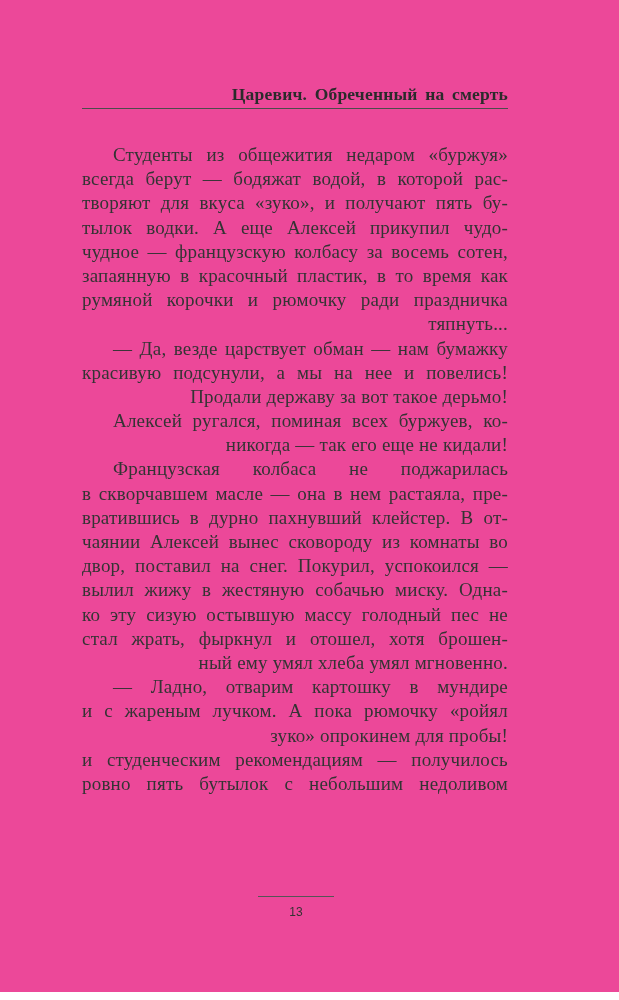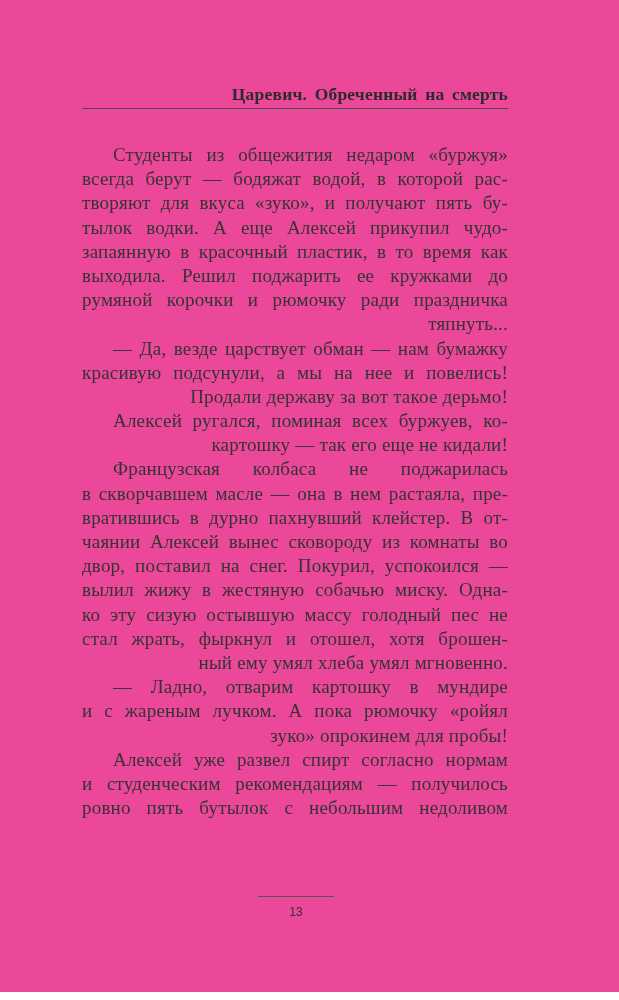--- a/index.html
+++ b/index.html
@@ -90,52 +90,51 @@
   <div class="textblock running-header">Царевич. Обреченный на смерть</div>
 
   <div class="header-rule"></div>
 
   <div class="textblock body-text" id="body-container">
       <div class="paragraph">
         <div class="line j indent">Студенты из общежития недаром «буржуя»</div>
         <div class="line j">всегда берут — бодяжат водой, в которой рас-</div>
         <div class="line j">творяют для вкуса «зуко», и получают пять бу-</div>
         <div class="line j">тылок водки. А еще Алексей прикупил чудо-</div>
+        <div class="line j">чудное — французскую колбасу за восемь сотен,</div>
         <div class="line j">запаянную в красочный пластик, в то время как</div>
-        <div class="line j">выходила. Решил поджарить ее кружками до</div>
         <div class="line j">румяной корочки и рюмочку ради праздничка</div>
         <div class="line">тяпнуть...</div>
       </div>
       <div class="paragraph">
         <div class="line j indent">— Да, везде царствует обман — нам бумажку</div>
         <div class="line j">красивую подсунули, а мы на нее и повелись!</div>
         <div class="line">Продали державу за вот такое дерьмо!</div>
       </div>
       <div class="paragraph">
         <div class="line j indent">Алексей ругался, поминая всех буржуев, ко-</div>
-        <div class="line">картошку — так его еще не кидали!</div>
+        <div class="line">никогда — так его еще не кидали!</div>
       </div>
       <div class="paragraph">
         <div class="line j indent">Французская колбаса не поджарилась</div>
         <div class="line j">в скворчавшем масле — она в нем растаяла, пре-</div>
         <div class="line j">вратившись в дурно пахнувший клейстер. В от-</div>
         <div class="line j">чаянии Алексей вынес сковороду из комнаты во</div>
         <div class="line j">двор, поставил на снег. Покурил, успокоился —</div>
         <div class="line j">вылил жижу в жестяную собачью миску. Одна-</div>
         <div class="line j">ко эту сизую остывшую массу голодный пес не</div>
         <div class="line j">стал жрать, фыркнул и отошел, хотя брошен-</div>
         <div class="line">ный ему умял хлеба умял мгновенно.</div>
       </div>
       <div class="paragraph">
         <div class="line j indent">— Ладно, отварим картошку в мундире</div>
         <div class="line j">и с жареным лучком. А пока рюмочку «ройял</div>
         <div class="line">зуко» опрокинем для пробы!</div>
       </div>
       <div class="paragraph">
-        <div class="line j indent">Алексей уже развел спирт согласно нормам</div>
         <div class="line j">и студенческим рекомендациям — получилось</div>
         <div class="line j">ровно пять бутылок с небольшим недоливом</div>
       </div>
     </div>
 
   <div class="footer-rule"></div>
 
   <div class="page-number">13</div>
 
 </div>

